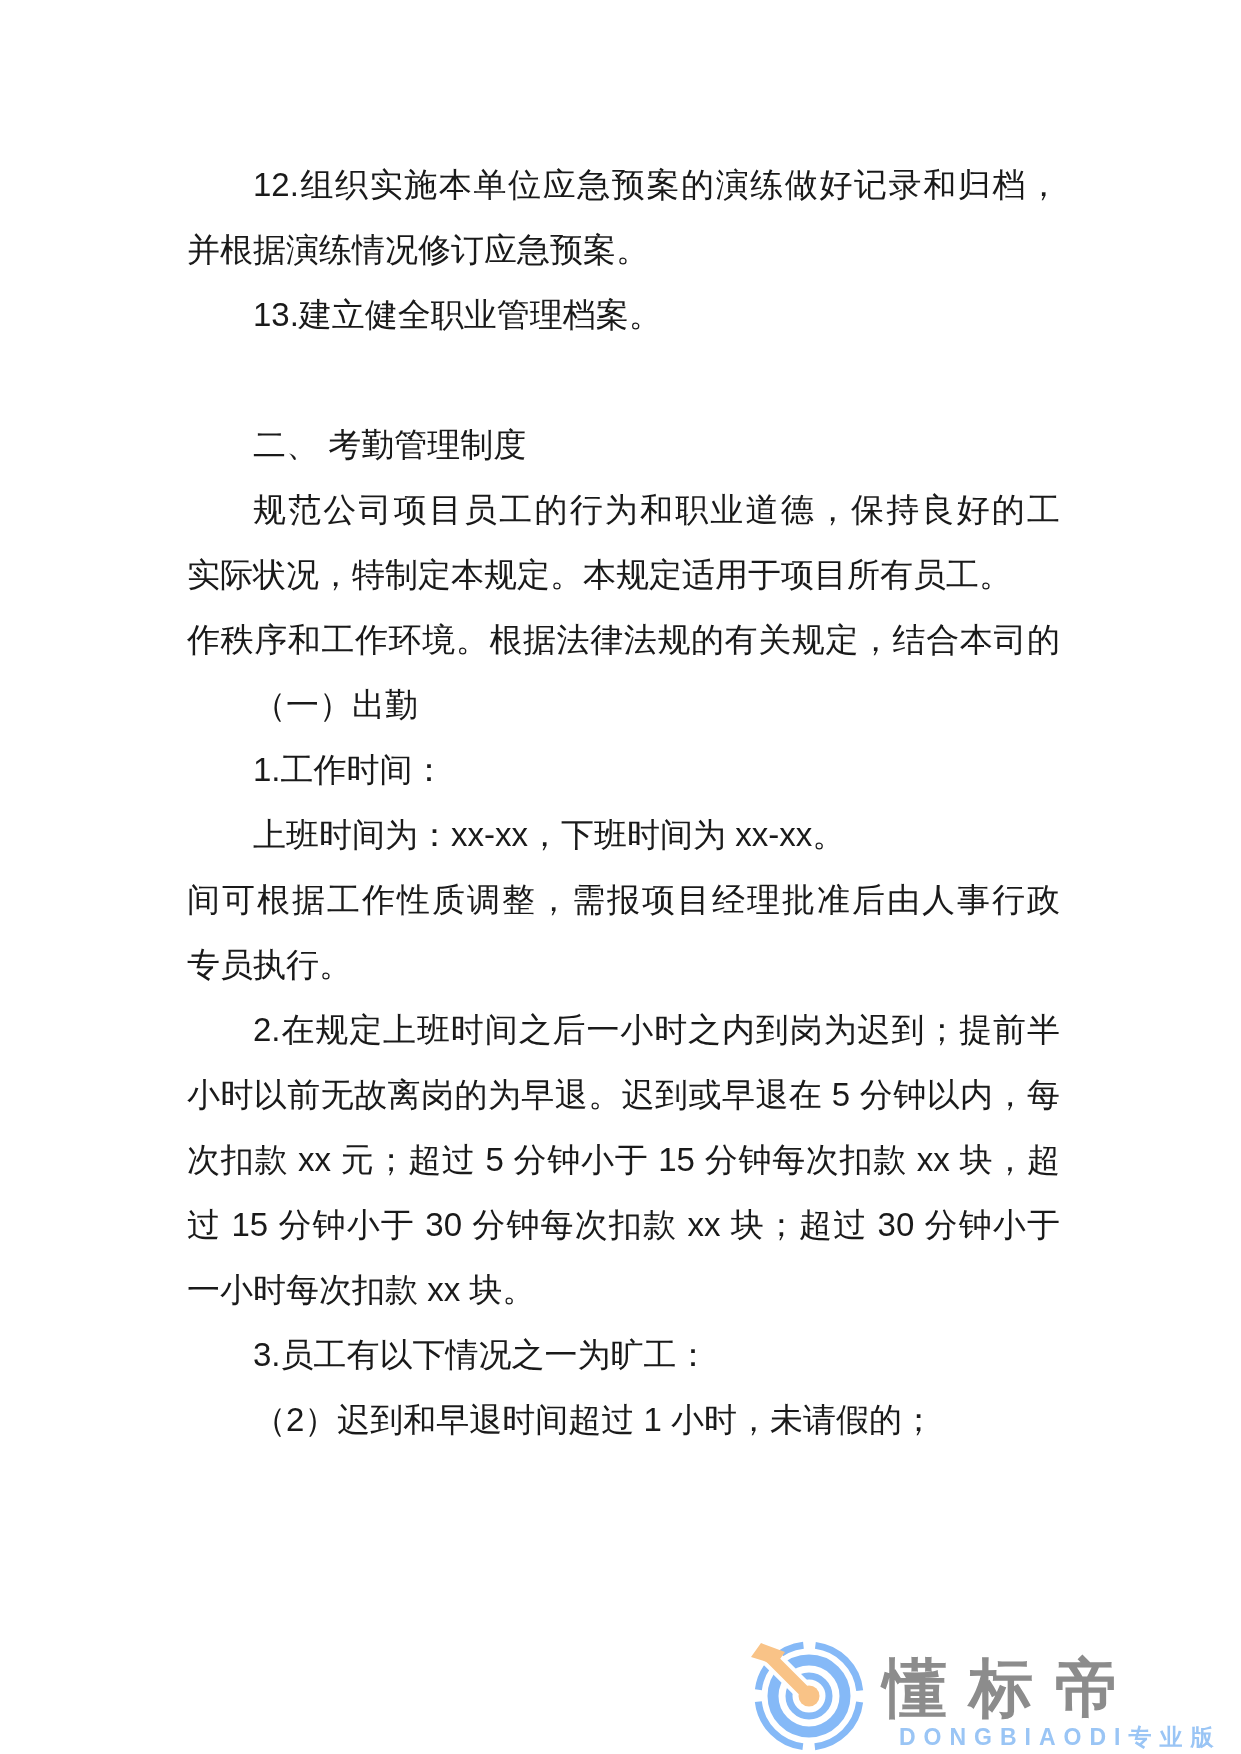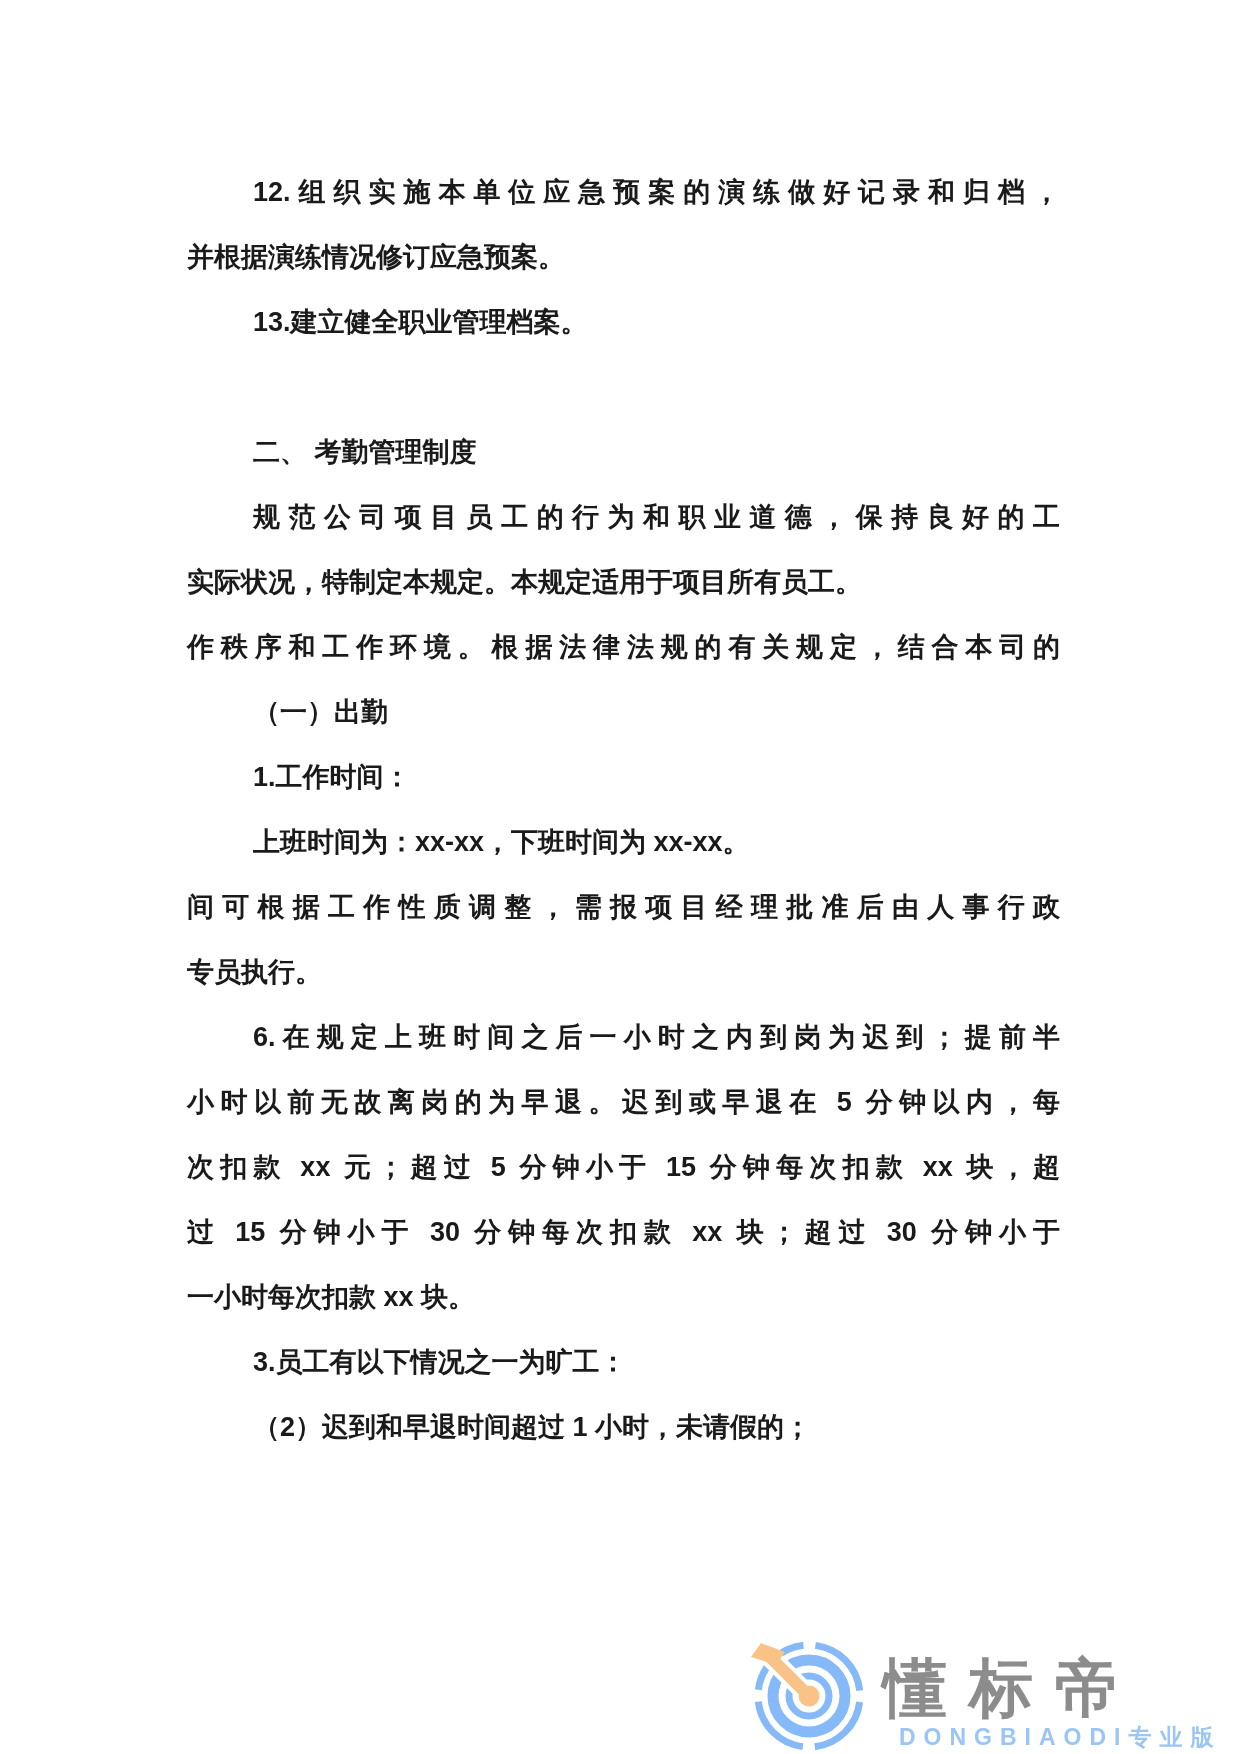--- a/index.html
+++ b/index.html
@@ -12,26 +12,26 @@
     height: 1754px;
     margin: 0 auto;
     background: var(--page-bg, #ffffff);
     overflow: hidden;
   }
 
   
   .text-block {
     position: absolute;
     left: 187px;
-    top: 160px;
+    top: 152px;
     width: 873px;
-    font-size: 27px;
+    font-size: 33px;
     line-height: 65px;
     color: var(--text-color, #1a1a1a);
-    font-weight: 700;
+    font-weight: 400;
   }
   .line { text-align: justify; text-align-last: left; white-space: normal; }
   .line.j { text-align-last: justify; }
   .line.ind { text-indent: 66px; }
   .line.blank { height: 65px; }
 
   
   .wm-logo {
     position: absolute;
     left: 746px;
@@ -83,21 +83,21 @@
       <div class="line blank">&nbsp;</div>
       <div class="line ind">二、 考勤管理制度</div>
       <div class="line j ind">规范公司项目员工的行为和职业道德，保持良好的工</div>
       <div class="line">实际状况，特制定本规定。本规定适用于项目所有员工。</div>
       <div class="line j">作秩序和工作环境。根据法律法规的有关规定，结合本司的</div>
       <div class="line ind">（一）出勤</div>
       <div class="line ind">1.工作时间：</div>
       <div class="line ind">上班时间为：xx-xx，下班时间为 xx-xx。</div>
       <div class="line j">间可根据工作性质调整，需报项目经理批准后由人事行政</div>
       <div class="line">专员执行。</div>
-      <div class="line j ind">6.在规定上班时间之后一小时之内到岗为迟到；提前半</div>
+      <div class="line j ind">2.在规定上班时间之后一小时之内到岗为迟到；提前半</div>
       <div class="line j">小时以前无故离岗的为早退。迟到或早退在 5 分钟以内，每</div>
       <div class="line j">次扣款 xx 元；超过 5 分钟小于 15 分钟每次扣款 xx 块，超</div>
       <div class="line j">过 15 分钟小于 30 分钟每次扣款 xx 块；超过 30 分钟小于</div>
       <div class="line">一小时每次扣款 xx 块。</div>
       <div class="line ind">3.员工有以下情况之一为旷工：</div>
       <div class="line ind">（2）迟到和早退时间超过 1 小时，未请假的；</div>
     </div>
 
   <div>
     <svg class="wm-logo" viewBox="0 0 124 116" xmlns="http://www.w3.org/2000/svg" aria-hidden="true">

